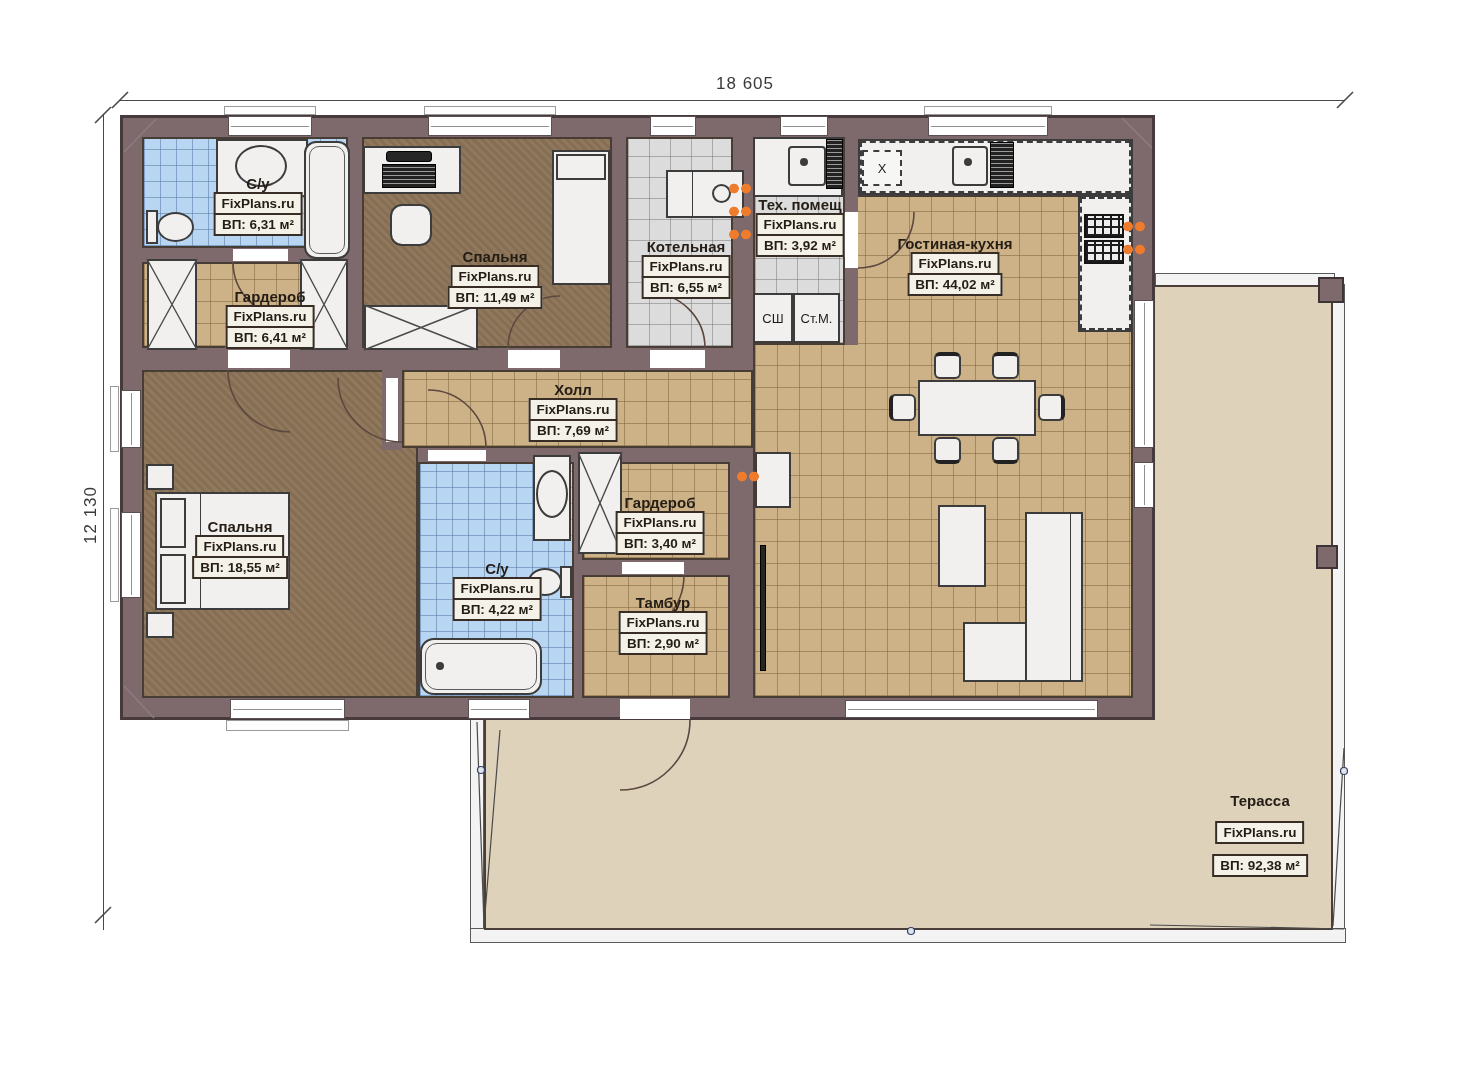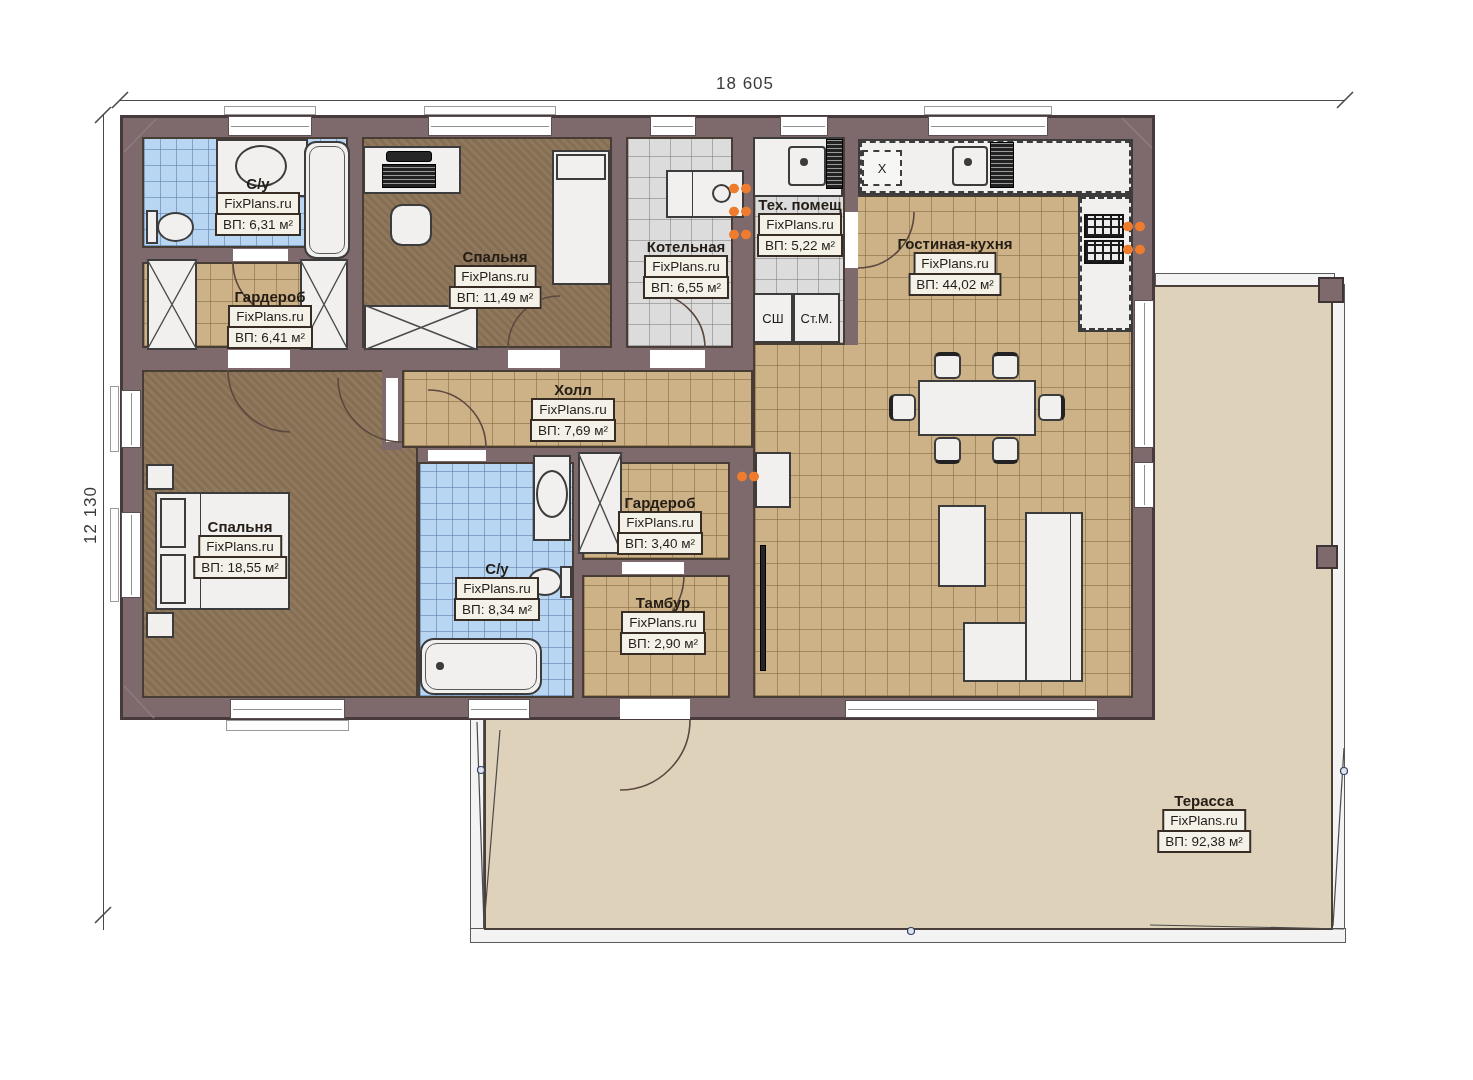--- a/index.html
+++ b/index.html
@@ -40,21 +40,21 @@
     background-image:repeating-linear-gradient(90deg,#1d1d1d 0 2px,transparent 2px 8px),
                      repeating-linear-gradient(0deg,#1d1d1d 0 2px,transparent 2px 8px);}
   .ellipse{border-radius:50%;}
   .rad{background:radial-gradient(circle at 6px 6.5px,#ef7c2c 4.5px,rgba(0,0,0,0) 5.2px),
               radial-gradient(circle at 18px 6.5px,#ef7c2c 4.5px,rgba(0,0,0,0) 5.2px);
        width:24px;height:13px;}
   
   .room-label{position:absolute;display:flex;flex-direction:column;align-items:center;z-index:30;transform:translateX(-50%);}
   .room-name{font-weight:bold;font-size:15px;color:#241d16;white-space:nowrap;line-height:17px;}
   .lbl-box{border:2px solid #372d24;background:#f4f1e9;padding:0 6px;font-size:13.5px;line-height:19px;
-           color:#241d16;white-space:nowrap;text-align:center;}
+           color:#241d16;white-space:nowrap;text-align:center;font-weight:bold;}
   .lbl-box + .lbl-box{margin-top:-2px;}
   .appl-lbl{font-size:13px;color:#1d1d1d;display:flex;align-items:center;justify-content:center;}
   
   .dimline{background:#4a4a4a;}
   .dimtext{font-size:17px;color:#3a3a3a;letter-spacing:1px;}
   svg.overlay{position:absolute;left:0;top:0;z-index:25;pointer-events:none;}
   svg.overlay path{fill:none;}
   .arc{stroke:#5c483f;stroke-width:1.6;}
   .xline{stroke:#4a4a4a;stroke-width:1.4;}
   .brace{stroke:#8d7b7e;stroke-width:1.6;}
@@ -246,51 +246,51 @@
     <div class="lbl-box">ВП: 11,49 м²</div>
   </div>
   <div class="room-label" style="left:686px;top:238px;">
     <div class="room-name">Котельная</div>
     <div class="lbl-box">FixPlans.ru</div>
     <div class="lbl-box">ВП: 6,55 м²</div>
   </div>
   <div class="room-label" style="left:800px;top:196px;">
     <div class="room-name">Тех. помещ</div>
     <div class="lbl-box">FixPlans.ru</div>
-    <div class="lbl-box">ВП: 5,22 м²</div>
+    <div class="lbl-box">ВП: 3,92 м²</div>
   </div>
   <div class="room-label" style="left:955px;top:235px;">
     <div class="room-name">Гостиная-кухня</div>
     <div class="lbl-box">FixPlans.ru</div>
     <div class="lbl-box">ВП: 44,02 м²</div>
   </div>
   <div class="room-label" style="left:573px;top:381px;">
     <div class="room-name">Холл</div>
     <div class="lbl-box">FixPlans.ru</div>
     <div class="lbl-box">ВП: 7,69 м²</div>
   </div>
   <div class="room-label" style="left:240px;top:518px;">
     <div class="room-name">Спальня</div>
     <div class="lbl-box">FixPlans.ru</div>
     <div class="lbl-box">ВП: 18,55 м²</div>
   </div>
   <div class="room-label" style="left:497px;top:560px;">
     <div class="room-name">С/у</div>
     <div class="lbl-box">FixPlans.ru</div>
-    <div class="lbl-box">ВП: 8,34 м²</div>
+    <div class="lbl-box">ВП: 4,22 м²</div>
   </div>
   <div class="room-label" style="left:660px;top:494px;">
     <div class="room-name">Гардероб</div>
     <div class="lbl-box">FixPlans.ru</div>
     <div class="lbl-box">ВП: 3,40 м²</div>
   </div>
   <div class="room-label" style="left:663px;top:594px;">
     <div class="room-name">Тамбур</div>
     <div class="lbl-box">FixPlans.ru</div>
     <div class="lbl-box">ВП: 2,90 м²</div>
   </div>
-  <div class="room-label" style="left:1204px;top:792px;">
+  <div class="room-label" style="left:1260px;top:792px;gap:12px;">
     <div class="room-name">Терасса</div>
     <div class="lbl-box">FixPlans.ru</div>
     <div class="lbl-box">ВП: 92,38 м²</div>
   </div>
 
 </div>
 
 </body></html>

